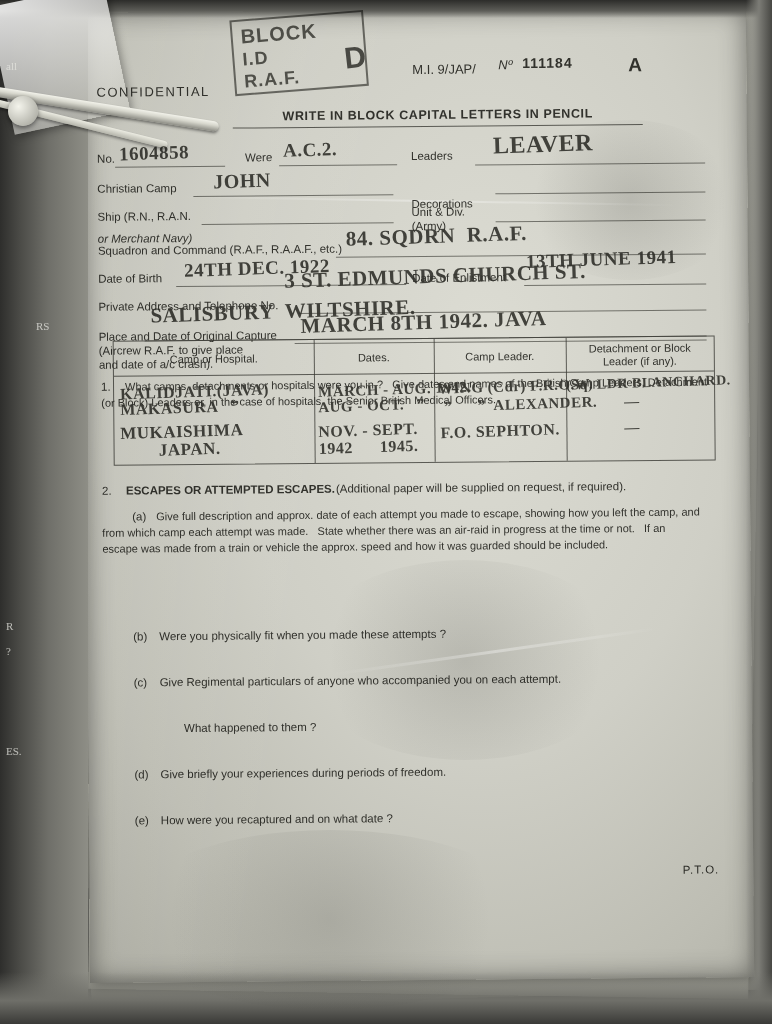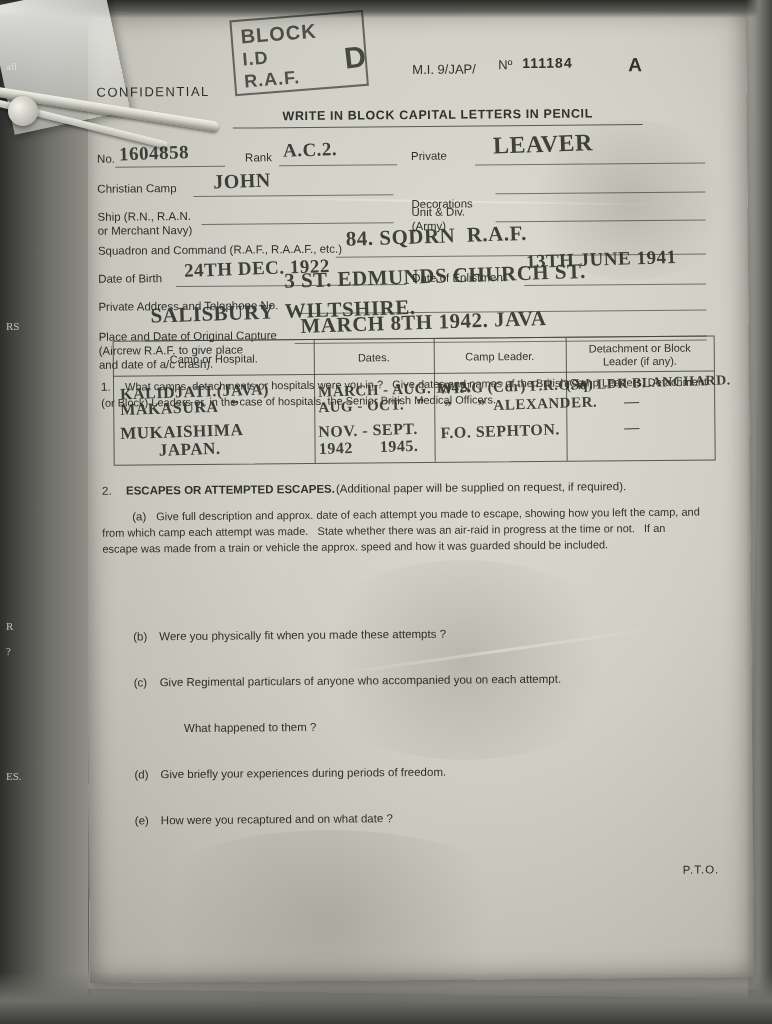--- a/index.html
+++ b/index.html
@@ -133,21 +133,21 @@
   .stamp .l1 { left: 8px; top: 4px; font-size: 20px; }
   .stamp .l2 { left: 8px; top: 28px; font-size: 18px; }
   .stamp .l3 { left: 8px; top: 50px; font-size: 18px; }
   .stamp-d {
     position: absolute; left: 262px; top: 30px; font-size: 30px;
     font-weight: bold; color: rgba(70,70,66,0.9); transform: rotate(-6deg);
   }
 
   .hdr-conf { left: 14px; top: 72px; font-size: 13px; letter-spacing: 1.5px; }
   .hdr-mi { left: 330px; top: 52px; font-size: 13px; }
-  .hdr-no { left: 416px; top: 48px; font-size: 13px; }
+  .hdr-no { left: 416px; top: 48px; font-size: 13px; font-style: italic; }
   .hdr-num { left: 440px; top: 46px; font-size: 14px; font-weight: bold; letter-spacing: 1px; }
   .hdr-a { left: 546px; top: 46px; font-size: 19px; font-weight: bold; }
 
   .title-band {
     position: absolute; left: 150px; top: 98px; width: 410px;
     text-align: center; font-size: 12.5px; font-weight: bold; letter-spacing: .6px;
     border-bottom: 1px solid rgba(70,70,66,0.8); padding-bottom: 4px;
   }
 
   .lbl { font-size: 11.5px; }
@@ -198,24 +198,24 @@
   <div class="string2"></div>
   <div class="knot"></div>
 
   <div class="stain" style="left:300px; top:560px; width:330px; height:200px;"></div>
   <div class="stain" style="left:520px; top:120px; width:220px; height:160px;"></div>
   <div class="stain" style="left:120px; top:830px; width:420px; height:180px;"></div>
   <div class="crease" style="left:330px; top:650px; width:330px; height:3px; transform:rotate(-8deg);"></div>
   <div class="crease" style="left:180px; top:200px; width:500px; height:2px; transform:rotate(1deg);"></div>
 
   <div class="margin-note" style="top:60px;">all</div>
-  <div class="margin-note" style="top:320px;">RS</div>
+  <div class="margin-note" style="top:320px;margin-left:30px;">RS</div>
   <div class="margin-note" style="top:620px;">R</div>
   <div class="margin-note" style="top:645px;">?</div>
-  <div class="margin-note" style="top:770px;">ES.</div>
+  <div class="margin-note" style="top:745px;">ES.</div>
 
   <div class="content">
 
     <div class="stamp">
       <span class="l1">BLOCK</span>
       <span class="l2">I.D</span>
       <span class="l3">R.A.F.</span>
     </div>
     <div class="stamp-d">D</div>
 
@@ -224,37 +224,37 @@
     <div class="p hdr-no">Nº</div>
     <div class="p hdr-num">111184</div>
     <div class="p hdr-a">A</div>
 
     <div class="title-band">WRITE IN BLOCK CAPITAL LETTERS IN PENCIL</div>
 
     <div class="p lbl" style="left:14px; top:140px;">No.</div>
     <div class="rule" style="left:32px; top:154px; width:110px;"></div>
     <div class="hw" style="left:36px; top:130px; font-size:19px;">1604858</div>
 
-    <div class="p lbl" style="left:162px; top:140px;">Rank</div>
+    <div class="p lbl" style="left:162px; top:140px;">Were</div>
     <div class="rule" style="left:196px; top:154px; width:118px;"></div>
     <div class="hw" style="left:200px; top:128px; font-size:19px;">A.C.2.</div>
 
-    <div class="p lbl" style="left:328px; top:140px;">Private</div>
+    <div class="p lbl" style="left:328px; top:140px;">Leaders</div>
     <div class="rule" style="left:392px; top:155px; width:230px;"></div>
     <div class="hw" style="left:410px; top:122px; font-size:24px;">LEAVER</div>
 
     <div class="p lbl" style="left:14px; top:170px;">Christian Camp</div>
     <div class="rule" style="left:110px; top:184px; width:200px;"></div>
     <div class="hw" style="left:130px; top:158px; font-size:20px;">JOHN</div>
 
     <div class="p lbl" style="left:328px; top:188px;">Decorations</div>
     <div class="rule" style="left:412px; top:184px; width:210px;"></div>
 
     <div class="p lbl" style="left:14px; top:198px;">Ship (R.N., R.A.N.</div>
-    <div class="p lbl" style="left:14px; top:212px;">or Merchant Navy)</div>
+    <div class="p lbl" style="left:14px; top:220px;font-style:italic;">or Merchant Navy)</div>
     <div class="rule" style="left:118px; top:212px; width:192px;"></div>
 
     <div class="p lbl" style="left:328px; top:196px;">Unit &amp; Div.</div>
     <div class="p lbl" style="left:328px; top:210px;">(Army)</div>
     <div class="rule" style="left:412px; top:212px; width:210px;"></div>
 
     <div class="p lbl" style="left:14px; top:232px;">Squadron and Command (R.A.F., R.A.A.F., etc.)</div>
     <div class="rule" style="left:252px; top:246px; width:370px;"></div>
     <div class="hw" style="left:262px; top:214px; font-size:21px;">84. SQDRN  R.A.F.</div>
 

